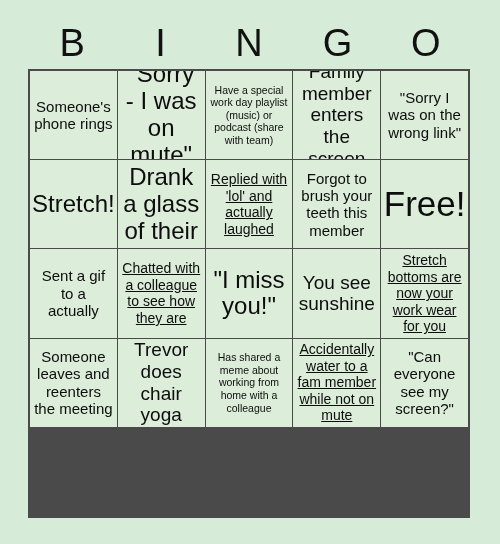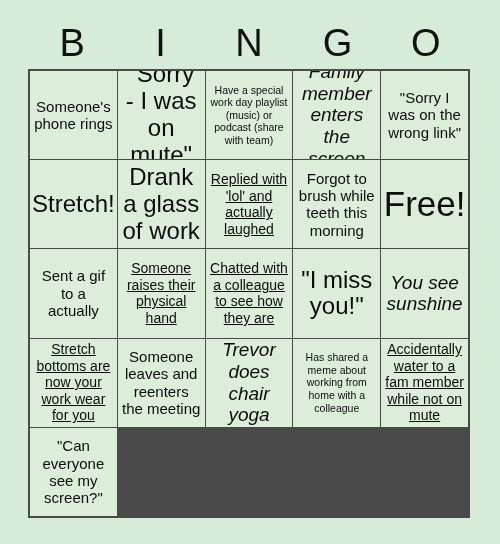--- a/index.html
+++ b/index.html
@@ -63,21 +63,21 @@
     justify-content: center;
     text-align: center;
     padding: 3px 4px;
     color: #0d0d0d;
     overflow: hidden;
     line-height: 1.12;
   }
   .cell.size-xs { font-size: 10.5px; line-height: 1.2; }
   .cell.size-s  { font-size: 14px; line-height: 1.18; text-decoration: underline; }
   .cell.size-m  { font-size: 15px;   line-height: 1.16; }
-  .cell.size-l  { font-size: 19px;   line-height: 1.14; font-style: italic; }
+  .cell.size-l  { font-size: 19px;   line-height: 1.14; }
   .cell.size-xl { font-size: 24px;   line-height: 1.12; }
   .cell.size-free { font-size: 35px; line-height: 1.05; }
 </style>
 </head>
 <body>
 
 <div class="card">
 
   <div class="header">
     <div class="header-letter">B</div>
@@ -88,27 +88,26 @@
   </div>
 
   <div class="grid">
     <div class="cell size-m">Someone's phone rings</div>
     <div class="cell size-xl">"Sorry - I was on mute"</div>
     <div class="cell size-xs">Have a special work day playlist (music) or podcast (share with team)</div>
     <div class="cell size-l">Family member enters the screen</div>
     <div class="cell size-m">"Sorry I was on the wrong link"</div>
 
     <div class="cell size-xl">Stretch!</div>
-    <div class="cell size-xl">Drank a glass of work</div>
+    <div class="cell size-xl">Drank a glass of their</div>
     <div class="cell size-s">Replied with 'lol' and actually laughed</div>
 
-    <div class="cell size-m">Forgot to brush while teeth this morning</div>
+    <div class="cell size-m">Forgot to brush your teeth this member</div>
     <div class="cell size-free">Free!</div>
     <div class="cell size-m">Sent a gif to a actually</div>
-    <div class="cell size-s">Someone raises their physical hand</div>
 
     <div class="cell size-s">Chatted with a colleague to see how they are</div>
     <div class="cell size-xl">"I miss you!"</div>
     <div class="cell size-l">You see sunshine</div>
     <div class="cell size-s">Stretch bottoms are now your work wear for you</div>
 
     <div class="cell size-m">Someone leaves and reenters the meeting</div>
     <div class="cell size-l">Trevor does chair yoga</div>
     <div class="cell size-xs">Has shared a meme about working from home with a colleague</div>
     <div class="cell size-s">Accidentally water to a fam member while not on mute</div>

